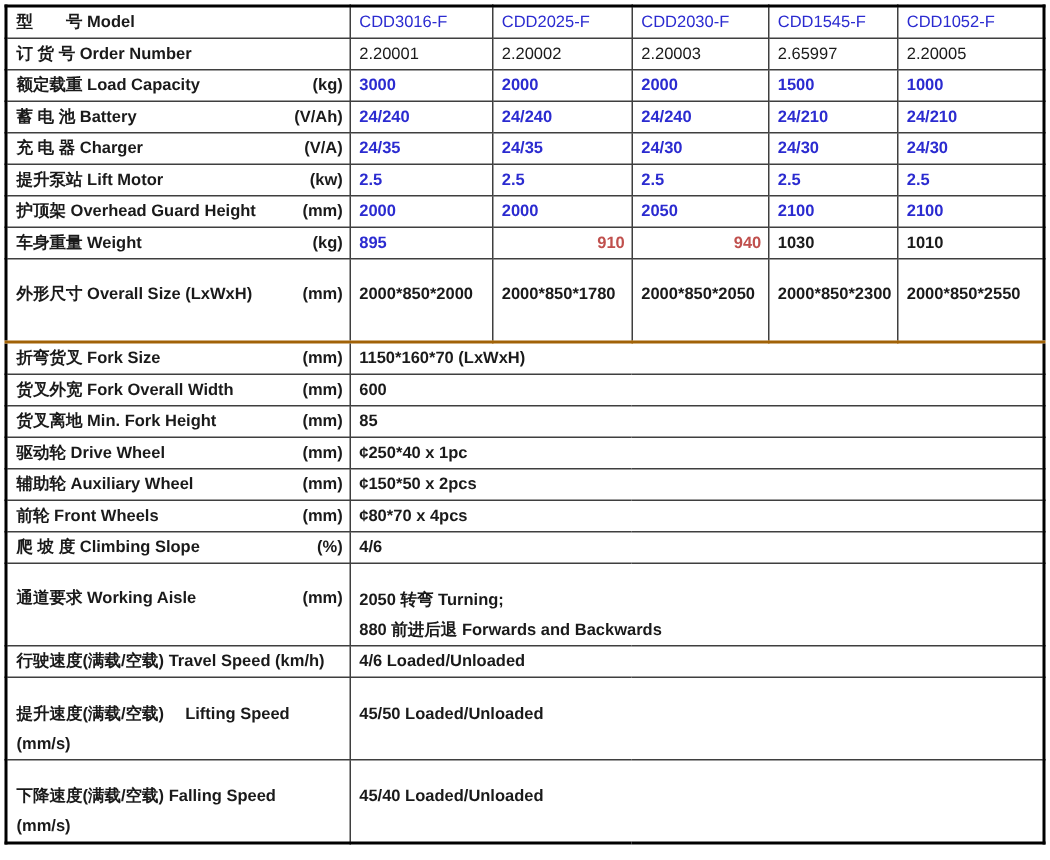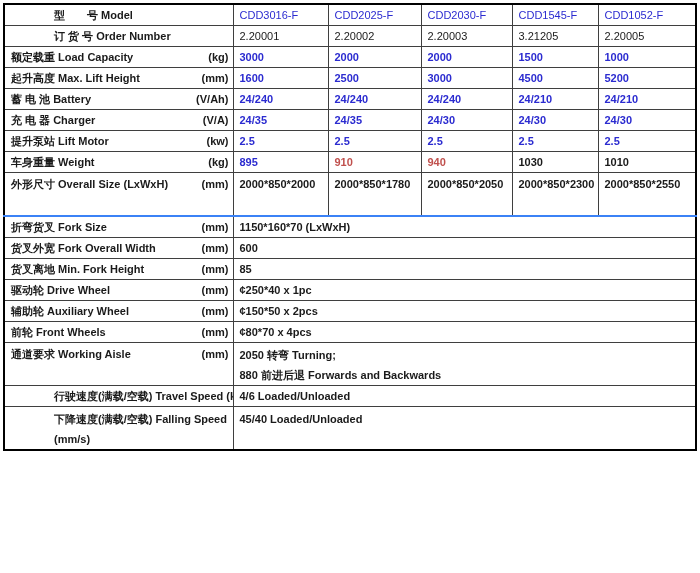--- a/index.html
+++ b/index.html
@@ -11,28 +11,28 @@
   .sheet{position:absolute;top:3px;left:3px;}
   table{border-collapse:collapse;table-layout:fixed;width:692px;border:2px solid #000;background:#fff;}
   td{
     border:1px solid var(--grid);
     font-size:11px;color:var(--black);
     height:20px;vertical-align:middle;
     padding:0 4px 0 6px;
     overflow:hidden;white-space:nowrap;
     line-height:19px;
   }
-  tr.h40 td{height:40px;vertical-align:top;padding-top:2px;}
-  tr.divider td{border-top:2px solid #3b82f6;}
+  tr.h40 td{height:40px;vertical-align:top;padding-top:14px;}
+  tr.divider td{border-top:2px solid #a16207;}
   .lblwrap{display:flex;justify-content:space-between;align-items:baseline;}
   .lbl,.unit{font-weight:bold;color:var(--black);text-align:right;}
-  .lbl-line{font-weight:bold;color:var(--black);line-height:20px;margin-left:43px;}
+  .lbl-line{font-weight:bold;color:var(--black);line-height:20px;}
   td.model-name{color:var(--blue);font-weight:normal;}
   .v-blue{color:var(--blue);font-weight:bold;margin-top:23px;}
-  .v-salmon{color:var(--salmon);font-weight:bold;}
+  .v-salmon{color:var(--salmon);font-weight:bold;text-align:right;}
   .v-black{color:var(--black);font-weight:bold;}
   .v-plain{color:var(--black);font-weight:normal;}
   .val-line{line-height:20px;}
 </style>
 </head>
 <body style="--blue: #2b2bd0; --salmon: #c0504d; --black: #1a1a1a; --grid: #3f3f3f;">
 
 <main class="sheet">
   <table>
     <colgroup>
@@ -54,48 +54,35 @@
           <td class="model-name">CDD1545-F</td>
           <td class="model-name">CDD1052-F</td>
         </tr>
         <tr class="">
           <td>
             <div class="lbl-line">订 货 号 Order Number</div>
           </td>
           <td class="v-plain">2.20001</td>
           <td class="v-plain">2.20002</td>
           <td class="v-plain">2.20003</td>
-          <td class="v-plain">3.21205</td>
+          <td class="v-plain">2.65997</td>
           <td class="v-plain">2.20005</td>
         </tr>
         <tr class="">
           <td>
             <div class="lblwrap">
               <span class="lbl">额定载重 Load Capacity</span>
               <span class="unit">(kg)</span>
             </div>
           </td>
           <td class="v-blue">3000</td>
           <td class="v-blue">2000</td>
           <td class="v-blue">2000</td>
           <td class="v-blue">1500</td>
           <td class="v-blue">1000</td>
-        </tr>
-        <tr class="">
-          <td>
-            <div class="lblwrap">
-              <span class="lbl">起升高度 Max. Lift Height</span>
-              <span class="unit">(mm)</span>
-            </div>
-          </td>
-          <td class="v-blue">1600</td>
-          <td class="v-blue">2500</td>
-          <td class="v-blue">3000</td>
-          <td class="v-blue">4500</td>
-          <td class="v-blue">5200</td>
         </tr>
         <tr class="">
           <td>
             <div class="lblwrap">
               <span class="lbl">蓄 电 池 Battery</span>
               <span class="unit">(V/Ah)</span>
             </div>
           </td>
           <td class="v-blue">24/240</td>
           <td class="v-blue">24/240</td>
@@ -125,20 +112,33 @@
           </td>
           <td class="v-blue">2.5</td>
           <td class="v-blue">2.5</td>
           <td class="v-blue">2.5</td>
           <td class="v-blue">2.5</td>
           <td class="v-blue">2.5</td>
         </tr>
         <tr class="">
           <td>
             <div class="lblwrap">
+              <span class="lbl">护顶架 Overhead Guard Height</span>
+              <span class="unit">(mm)</span>
+            </div>
+          </td>
+          <td class="v-blue">2000</td>
+          <td class="v-blue">2000</td>
+          <td class="v-blue">2050</td>
+          <td class="v-blue">2100</td>
+          <td class="v-blue">2100</td>
+        </tr>
+        <tr class="">
+          <td>
+            <div class="lblwrap">
               <span class="lbl">车身重量 Weight</span>
               <span class="unit">(kg)</span>
             </div>
           </td>
           <td class="v-blue">895</td>
           <td class="v-salmon">910</td>
           <td class="v-salmon">940</td>
           <td class="v-black">1030</td>
           <td class="v-black">1010</td>
         </tr>
@@ -214,38 +214,58 @@
           <td>
             <div class="lblwrap">
               <span class="lbl">前轮 Front Wheels</span>
               <span class="unit">(mm)</span>
             </div>
           </td>
           <td colspan="5" class="v-black">
             <div class="val-line">¢80*70 x 4pcs</div>
           </td>
         </tr>
+        <tr class="">
+          <td>
+            <div class="lblwrap">
+              <span class="lbl">爬 坡 度 Climbing Slope</span>
+              <span class="unit">(%)</span>
+            </div>
+          </td>
+          <td colspan="5" class="v-black">
+            <div class="val-line">4/6</div>
+          </td>
+        </tr>
         <tr class="h40">
           <td>
             <div class="lblwrap">
               <span class="lbl">通道要求 Working Aisle</span>
               <span class="unit">(mm)</span>
             </div>
           </td>
           <td colspan="5" class="v-black">
             <div class="val-line">2050 转弯 Turning;</div>
             <div class="val-line">880 前进后退 Forwards and Backwards</div>
           </td>
         </tr>
         <tr class="">
           <td>
             <div class="lbl-line">行驶速度(满载/空载) Travel Speed (km/h)</div>
           </td>
           <td colspan="5" class="v-black">
             <div class="val-line">4/6 Loaded/Unloaded</div>
+          </td>
+        </tr>
+        <tr class="h40">
+          <td>
+            <div class="lbl-line">提升速度(满载/空载)　 Lifting Speed</div>
+            <div class="lbl-line">(mm/s)</div>
+          </td>
+          <td colspan="5" class="v-black">
+            <div class="val-line">45/50 Loaded/Unloaded</div>
           </td>
         </tr>
         <tr class="h40">
           <td>
             <div class="lbl-line">下降速度(满载/空载) Falling Speed</div>
             <div class="lbl-line">(mm/s)</div>
           </td>
           <td colspan="5" class="v-black">
             <div class="val-line">45/40 Loaded/Unloaded</div>
           </td>

